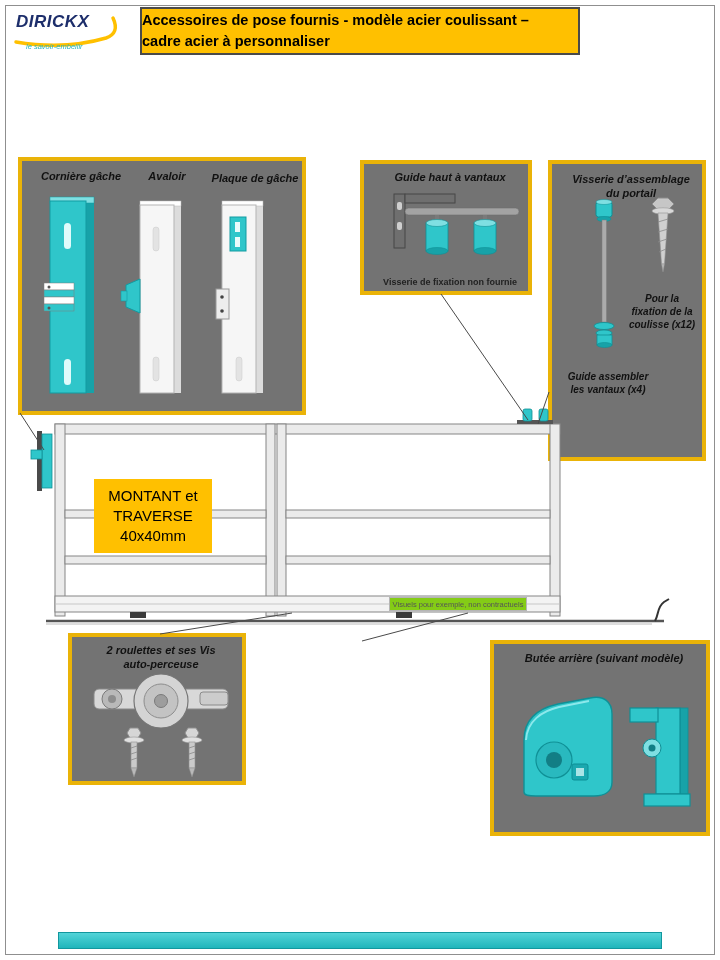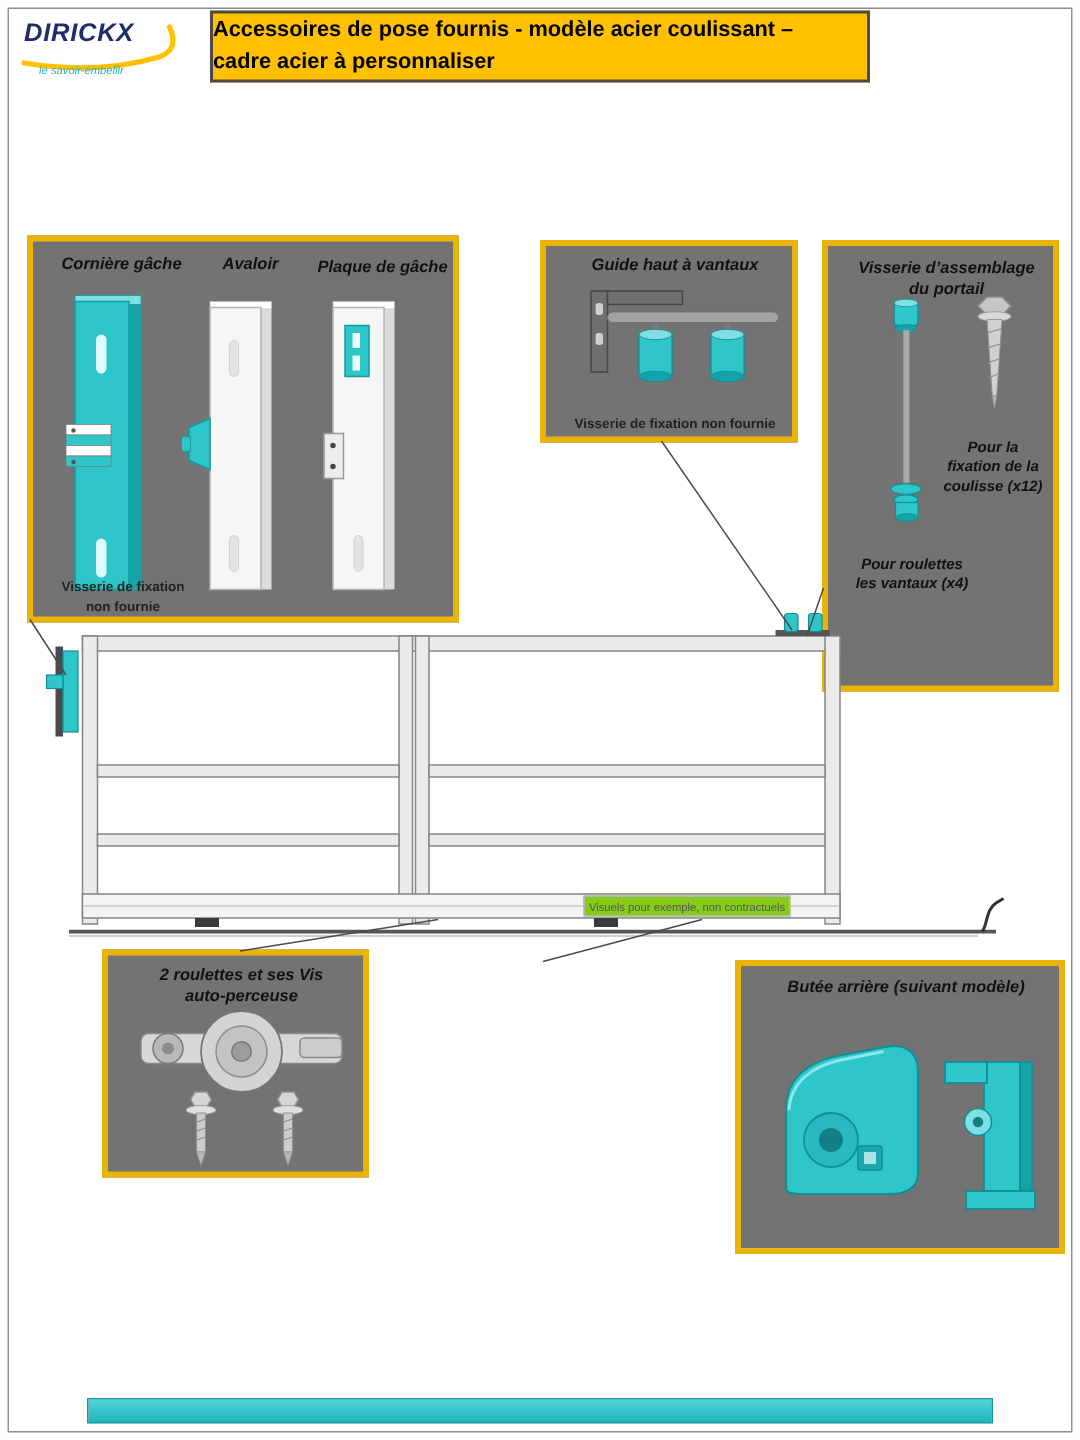--- a/index.html
+++ b/index.html
@@ -81,20 +81,25 @@
       <rect x="42" y="34" width="10" height="54" fill="#2fc6ca" stroke="#0f9096" stroke-width="0.8"></rect>
       <rect x="31" y="50" width="11" height="9" fill="#2fc6ca" stroke="#0f9096" stroke-width="0.8"></rect>
     </g>
     <g>
       <rect x="517" y="20" width="36" height="4" fill="#555"></rect>
       <rect x="523" y="9" width="9" height="12" rx="2" fill="#2fc6ca" stroke="#0f9096" stroke-width="0.8"></rect>
       <rect x="539" y="9" width="9" height="12" rx="2" fill="#2fc6ca" stroke="#0f9096" stroke-width="0.8"></rect>
     </g>
   </svg>
 
+  <div id="gate-tag">
+    <div>MONTANT et</div>
+    <div>TRAVERSE</div>
+    <div>40x40mm</div>
+  </div>
 
   <div id="disclaimer">Visuels pour exemple, non contractuels</div>
 
   <div class="box" style="left:18px;top:157px;width:288px;height:258px">
     <svg class="ill" width="288" height="258">
       <rect x="64" y="40" width="8" height="192" fill="#17a2a8"></rect>
       <rect x="28" y="36" width="44" height="6" fill="#7fdfe2" stroke="#129ba1" stroke-width="0.5"></rect>
       <rect x="28" y="40" width="36" height="192" fill="#2fc6ca" stroke="#129ba1"></rect>
       <rect x="42" y="62" width="7" height="26" rx="3.5" fill="#dffbfb"></rect>
       <rect x="42" y="198" width="7" height="26" rx="3.5" fill="#dffbfb"></rect>
@@ -122,24 +127,20 @@
       <rect x="213" y="61" width="5" height="10" fill="#eafcfc"></rect>
       <rect x="213" y="76" width="5" height="10" fill="#eafcfc"></rect>
       <rect x="194" y="128" width="13" height="30" fill="#ededed" stroke="#999999"></rect>
       <circle cx="200" cy="136" r="1.8" fill="#444"></circle>
       <circle cx="200" cy="150" r="1.8" fill="#444"></circle>
       <rect x="214" y="196" width="6" height="24" rx="3" fill="#e3e3e3" stroke="#c9c9c9" stroke-width="0.5"></rect>
     </svg>
     <div class="box-label" style="left:4px;top:8px;width:110px">Cornière gâche</div>
     <div class="box-label" style="left:108px;top:8px;width:74px">Avaloir</div>
     <div class="box-label" style="left:182px;top:10px;width:102px">Plaque de gâche</div>
-    <div class="note" style="left:4px;top:224px;width:112px">
-      <div>Visserie de fixation</div>
-      <div>non fournie</div>
-    </div>
   </div>
 
   <div class="box" style="left:360px;top:160px;width:172px;height:135px">
     <svg class="ill" width="172" height="135">
       <rect x="30" y="30" width="11" height="54" fill="#6f6f6f" stroke="#474747"></rect>
       <rect x="33" y="38" width="5" height="8" rx="2" fill="#cfcfcf"></rect>
       <rect x="33" y="58" width="5" height="8" rx="2" fill="#cfcfcf"></rect>
       <rect x="41" y="30" width="50" height="9" fill="#6f6f6f" stroke="#474747"></rect>
       <rect x="41" y="44" width="114" height="7" rx="3.5" fill="#a3a3a3" stroke="#6e6e6e" stroke-width="0.6"></rect>
       <rect x="71" y="51" width="4" height="7" fill="#7a7a7a"></rect>
@@ -177,21 +178,21 @@
     <div class="box-label" style="left:6px;top:8px;width:146px">
       <div>Visserie  d’assemblage</div>
       <div>du portail</div>
     </div>
     <div class="note-it" style="left:66px;top:128px;width:88px">
       <div>Pour la</div>
       <div>fixation de la</div>
       <div>coulisse (x12)</div>
     </div>
     <div class="note-it" style="left:4px;top:206px;width:104px">
-      <div>Pour roulettes</div>
+      <div>Guide assembler</div>
       <div>les vantaux (x4)</div>
     </div>
   </div>
 
   <div class="box" style="left:68px;top:633px;width:178px;height:152px">
     <svg class="ill" width="178" height="152">
       <rect x="22" y="52" width="134" height="20" rx="5" fill="#d8d8d8" stroke="#8a8a8a"></rect>
       <circle cx="40" cy="62" r="10" fill="#b9b9b9" stroke="#7a7a7a"></circle>
       <circle cx="40" cy="62" r="4" fill="#8d8d8d"></circle>
       <rect x="128" y="55" width="28" height="13" rx="3" fill="#cccccc" stroke="#8a8a8a"></rect>

